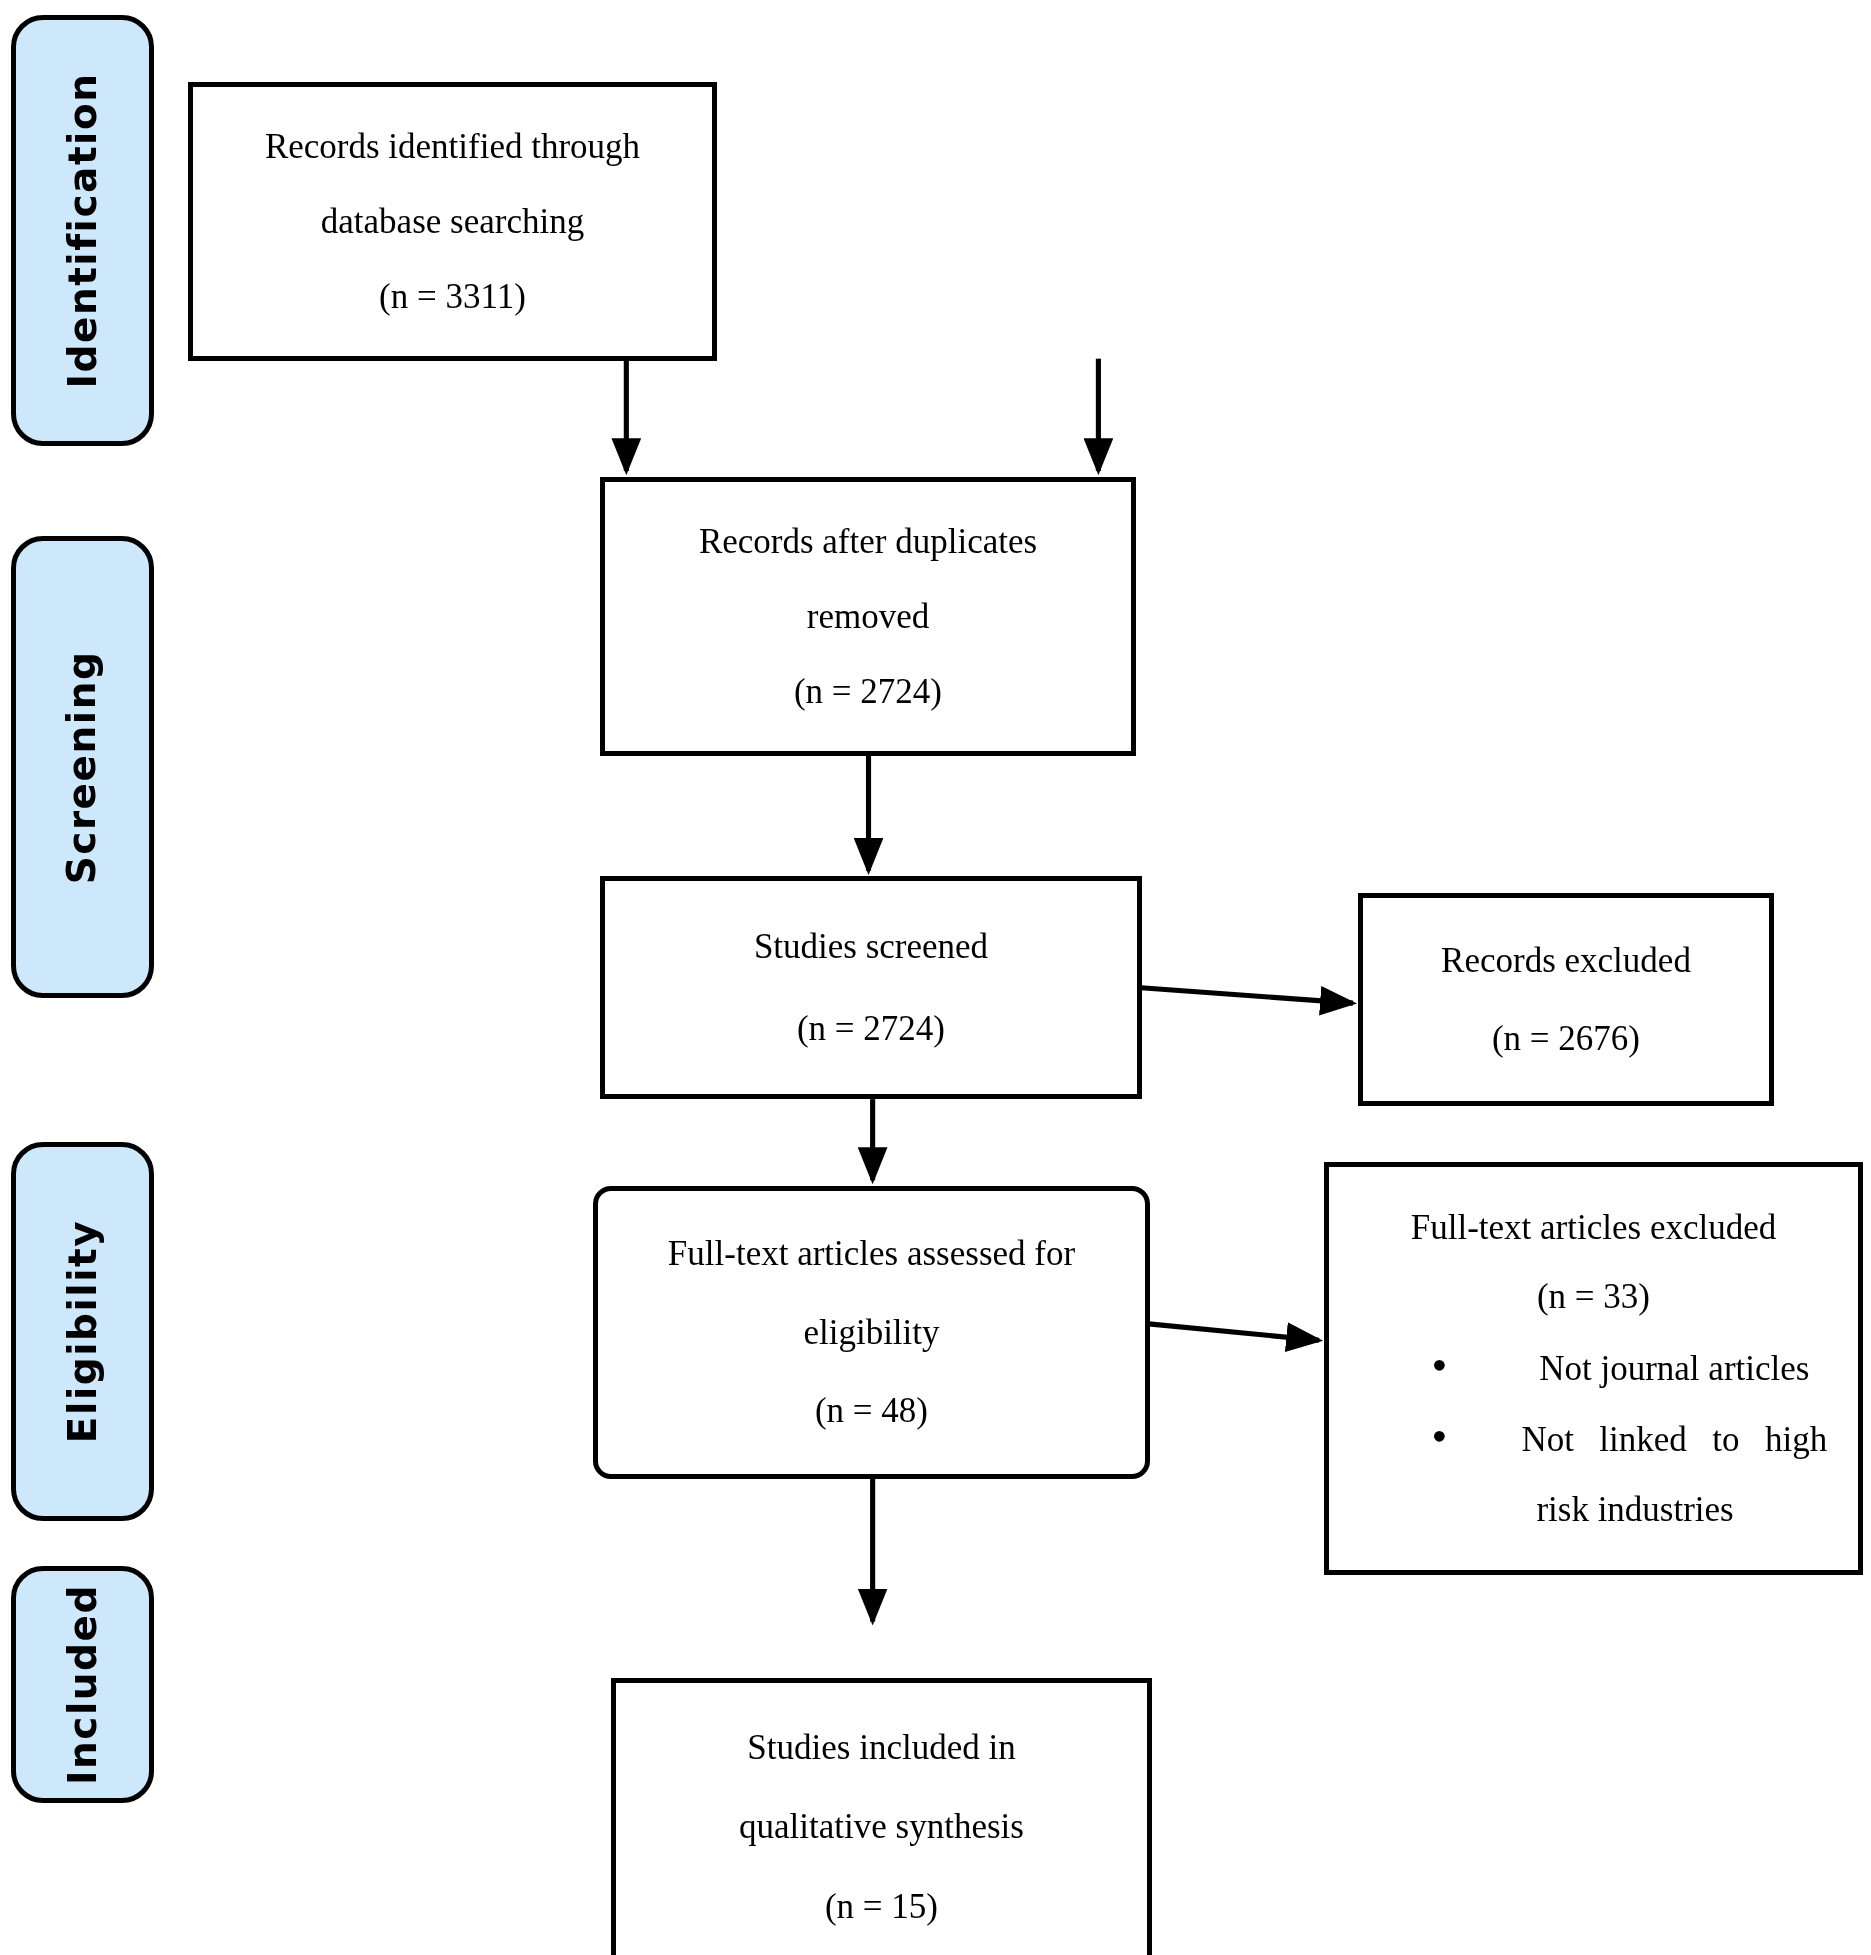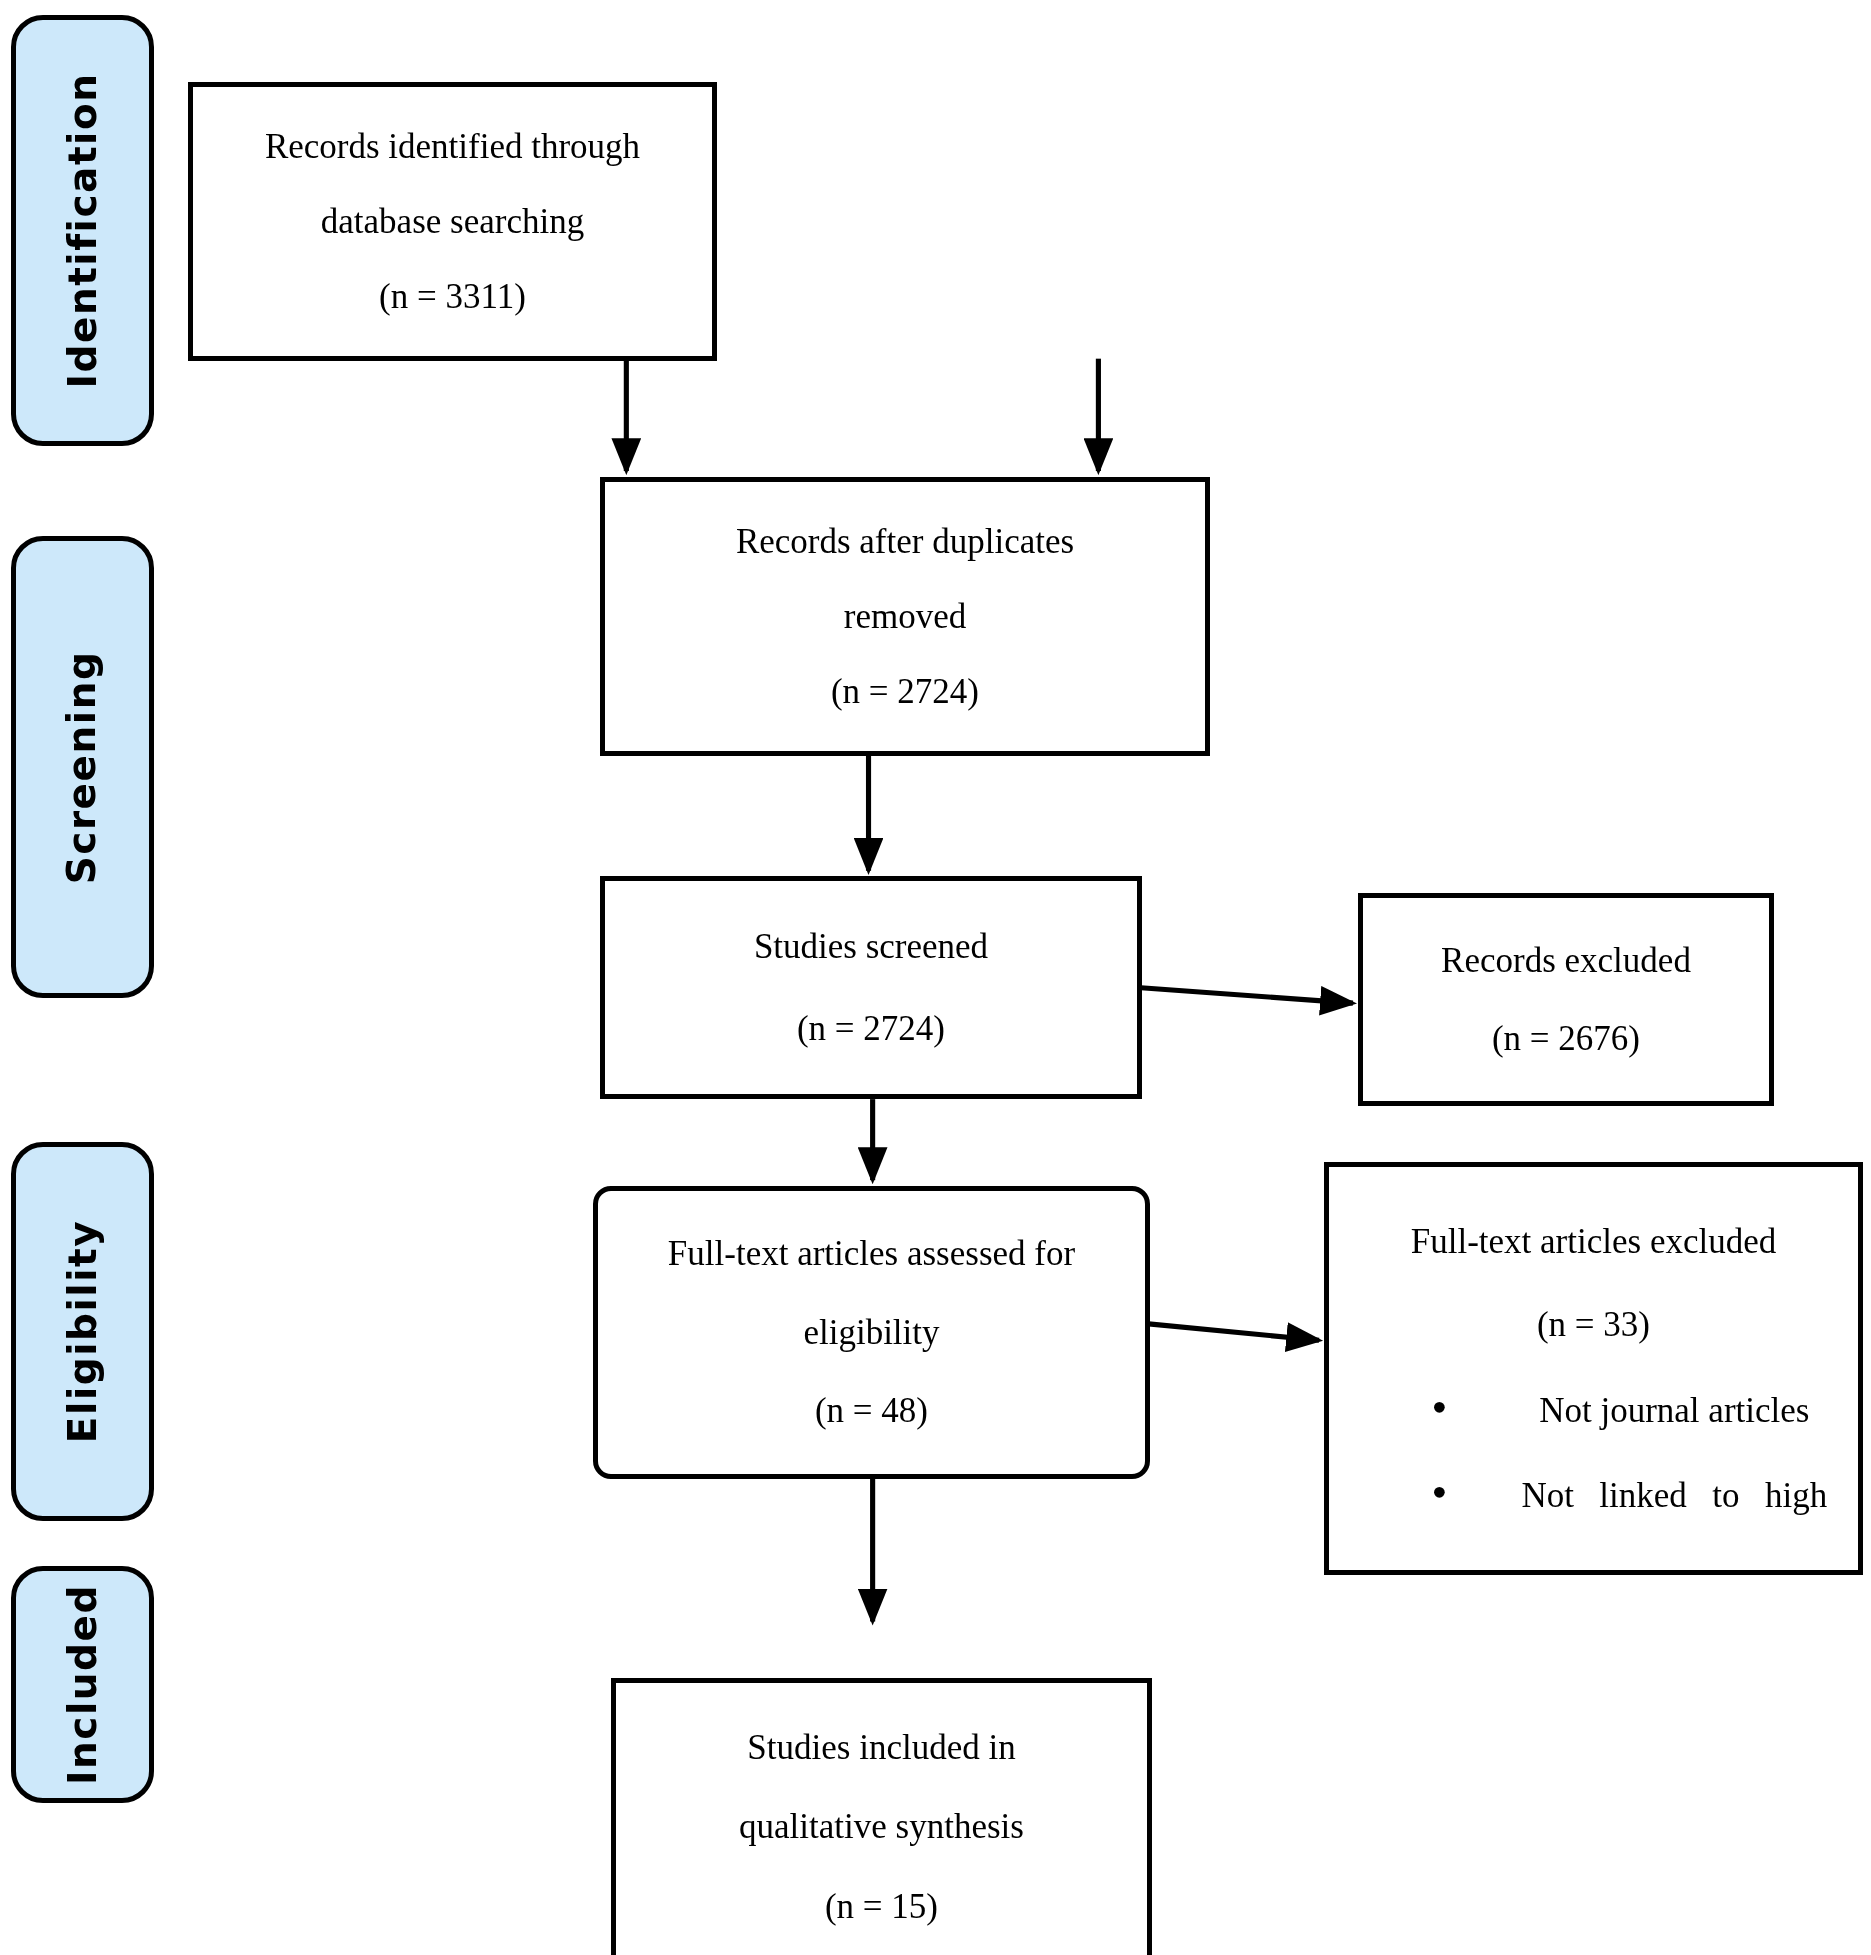--- a/index.html
+++ b/index.html
@@ -49,21 +49,21 @@
     flex-direction: column;
     justify-content: space-evenly;
     align-items: center;
     text-align: center;
     font-size: 35px;
     line-height: 1.12;
     padding: 4.1px 8.2px;
   }
   .box-identified        { left: 188px;  top: 82px;  width: 529px; height: 279px; }
   .box-additional        { left: 985px; top: 85px;  width: 547px; height: 274px; }
-  .box-duplicates        { left: 600px; top: 477px;  width: 610px; height: 279px; }
+  .box-duplicates        { left: 600px; top: 477px;  width: 536px; height: 279px; }
   .box-screened          { left: 600px; top: 876px; width: 542px; height: 223px; }
   .box-excluded          { left: 1358px; top: 893px; width: 416px;  height: 213px; }
   .box-fulltext          { left: 593px; top: 1186px; width: 557px; height: 293px; border-radius: 18px; }
   .box-fulltext-excluded { left: 1324px; top: 1162px; width: 539px; height: 413px; }
   .box-studies-included  { left: 611px; top: 1678px; width: 541px; height: 298px; }
 
   
   .box-fulltext-excluded { align-items: stretch; padding: 10.3px 15.4px; }
   .g-row { text-align: center; }
   .g-bullet {
@@ -149,20 +149,21 @@
     <div class="g-row">Full-text articles excluded</div>
     <div class="g-row">(n = 33)</div>
     <div class="g-bullet">
       <span class="bullet">•</span>
       <span class="g-btext">Not journal articles</span>
     </div>
     <div class="g-bullet">
       <span class="bullet">•</span>
       <span class="g-btext g-just">Not linked to high</span>
     </div>
+    <div class="g-cont">risk industries</div>
   </div>
 
   <div class="box box-studies-included">
     <div>Studies included in</div>
     <div>qualitative synthesis</div>
     <div>(n = 15)</div>
   </div>
 
   <svg class="arrows" viewBox="0 0 3647 3810" xmlns="http://www.w3.org/2000/svg">
     <defs>

